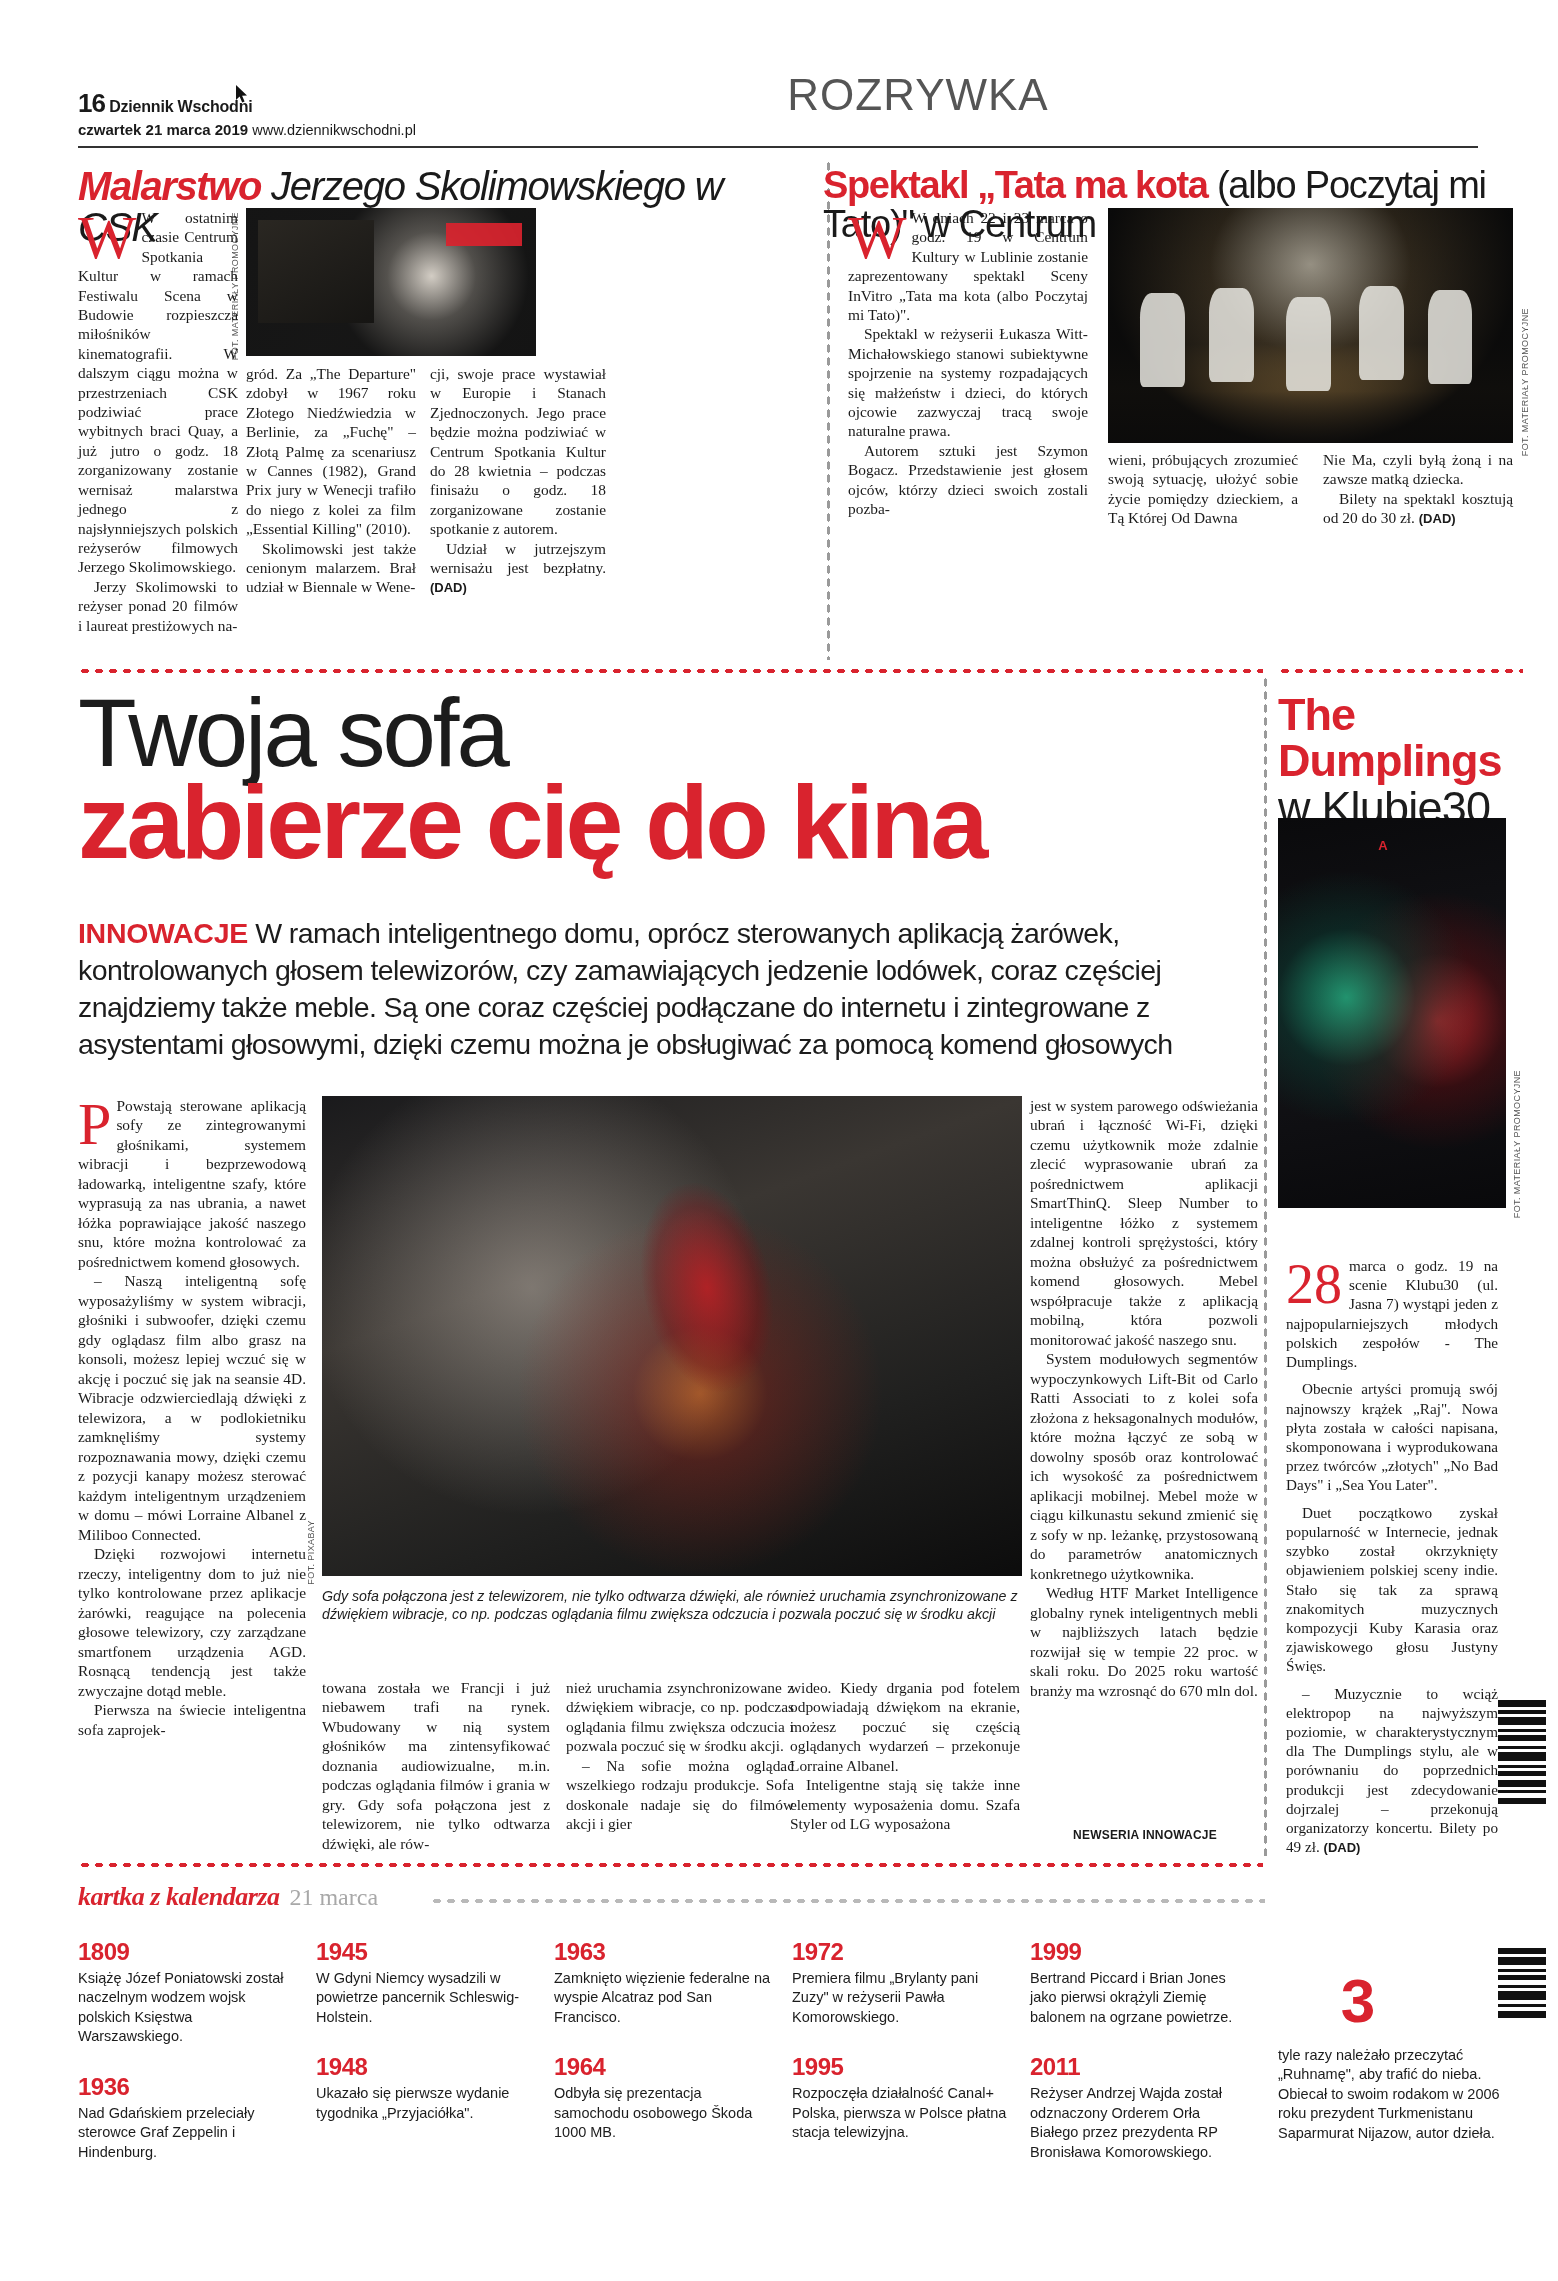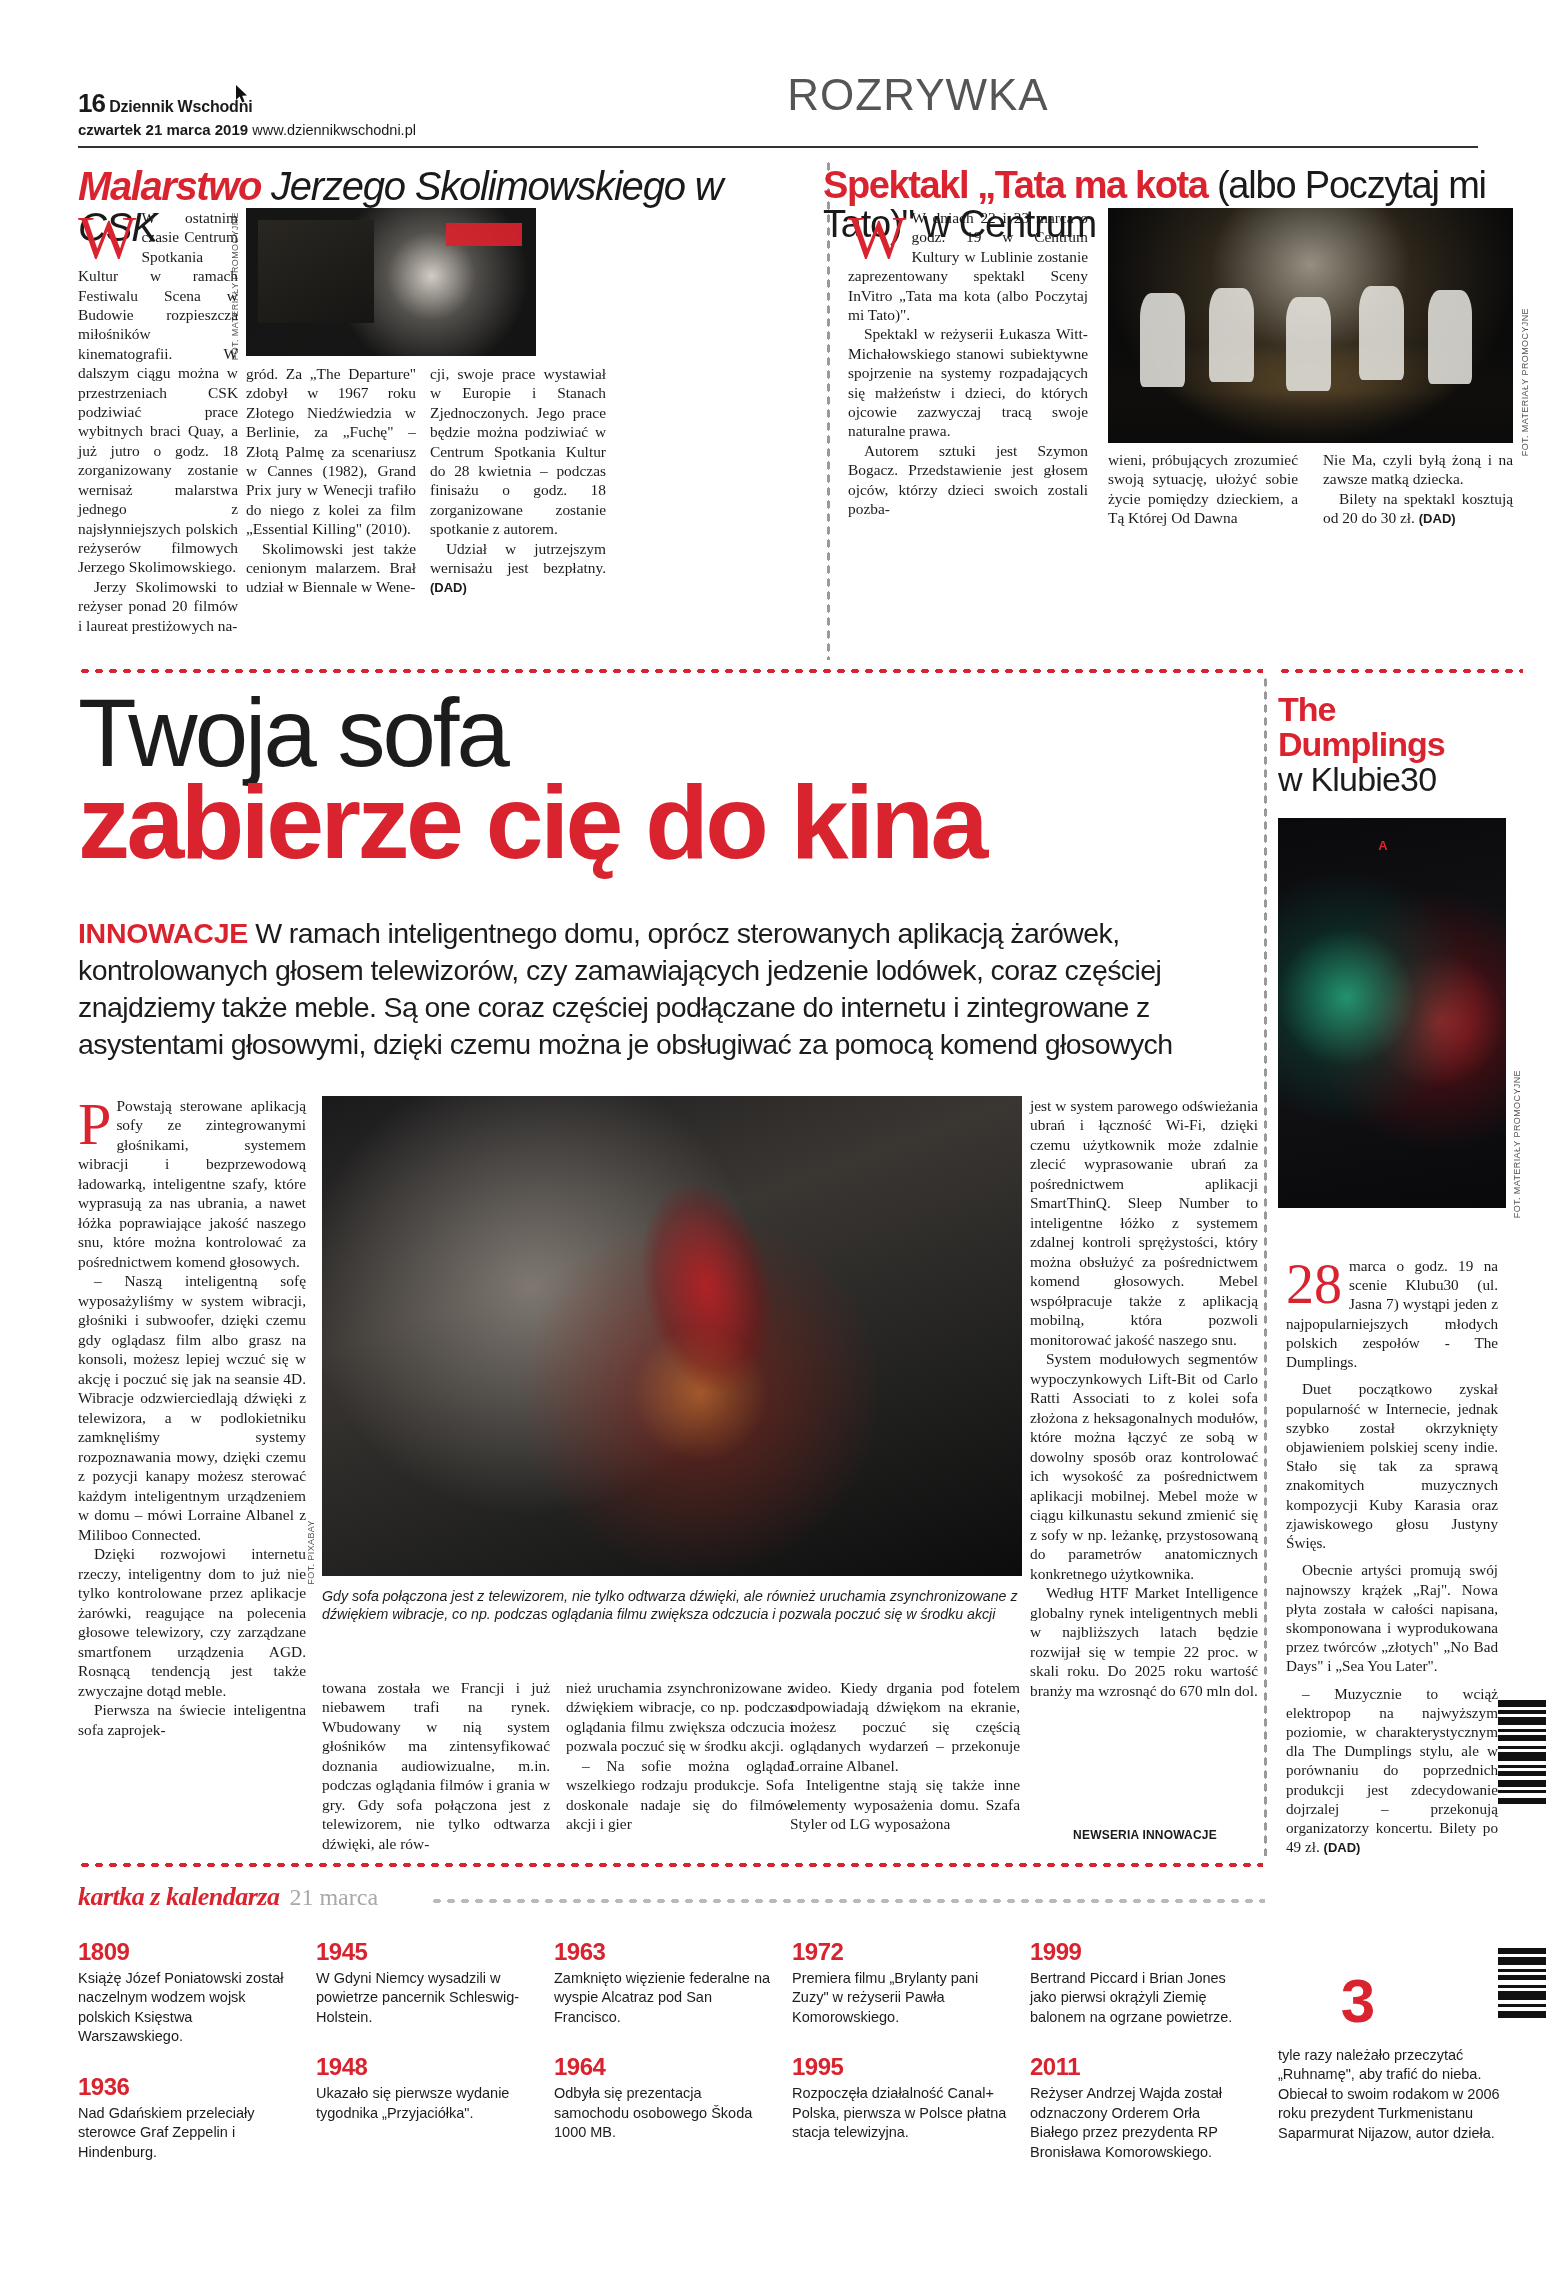--- a/index.html
+++ b/index.html
@@ -107,21 +107,21 @@
   }
   .agency {
     position:absolute; font-family:"Liberation Sans", sans-serif;
     font-weight:bold; font-size:12px; letter-spacing:0.2px;
   }
 
   
   .rail-hl {
     position:absolute; left:1278px; top:692px; width:240px;
     font-family:"Liberation Sans", sans-serif; font-weight:bold;
-    font-size:34px; line-height:1.03; letter-spacing:-1px; color:#d9232e;
+    font-size:45px; line-height:1.03; letter-spacing:-1px; color:#d9232e;
   }
   .rail-hl .sub { display:block; color:#1c1c1c; font-weight:300; letter-spacing:-0.8px; }
   .rail-body {
     position:absolute; left:1278px; top:1248px; width:228px;
     font-size:15.2px; line-height:1.265; text-align:justify; hyphens:auto;
   }
   .rail-body p { margin:8px; text-indent:16px; }
   .rail-body p.first { text-indent:0; }
   .bignum {
     float:left; font-size:56px; line-height:0.82; color:#d9232e;
@@ -349,22 +349,22 @@
 
   <div class="photo" style="left:1278px; top:818px; width:228px; height:390px;">
     <div class="art-duo">
         <div class="tag">A</div>
       </div>
   </div>
   <div class="credit" style="left:1512px; top:1070px;">FOT. MATERIAŁY PROMOCYJNE</div>
 
   <div class="rail-body">
     <p class="first"><span class="bignum">28</span><span> marca o godz. 19 na scenie Klubu30 (ul. Jasna 7) wystąpi jeden z najpopularniejszych młodych polskich zespołów - The Dumplings.</span></p>
+    <p>Obecnie artyści promują swój najnowszy krążek „Raj". Nowa płyta została w całości napisana, skomponowana i wyprodukowana przez twórców „złotych" „No Bad Days" i „Sea You Later".</p>
     <p>Duet początkowo zyskał popularność w Internecie, jednak szybko został okrzyknięty objawieniem polskiej sceny indie. Stało się tak za sprawą znakomitych muzycznych kompozycji Kuby Karasia oraz zjawiskowego głosu Justyny Święs.</p>
-    <p>Obecnie artyści promują swój najnowszy krążek „Raj". Nowa płyta została w całości napisana, skomponowana i wyprodukowana przez twórców „złotych" „No Bad Days" i „Sea You Later".</p>
     <p><span>– Muzycznie to wciąż elektropop na najwyższym poziomie, w charakterystycznym dla The Dumplings stylu, ale w porównaniu do poprzednich produkcji jest zdecydowanie dojrzalej – przekonują organizatorzy koncertu. Bilety po 49 zł.</span> <span class="dad">(DAD)</span></p>
   </div>
 
   <div class="hdots red" style="left:78px; top:1862px; width:1185px;"></div>
 
   <div class="cal-head">
     <span class="cal-title">kartka z kalendarza</span><span class="cal-date">21 marca</span>
   </div>
   <div class="hdots" style="left:430px; top:1898px; width:835px;"></div>
 

